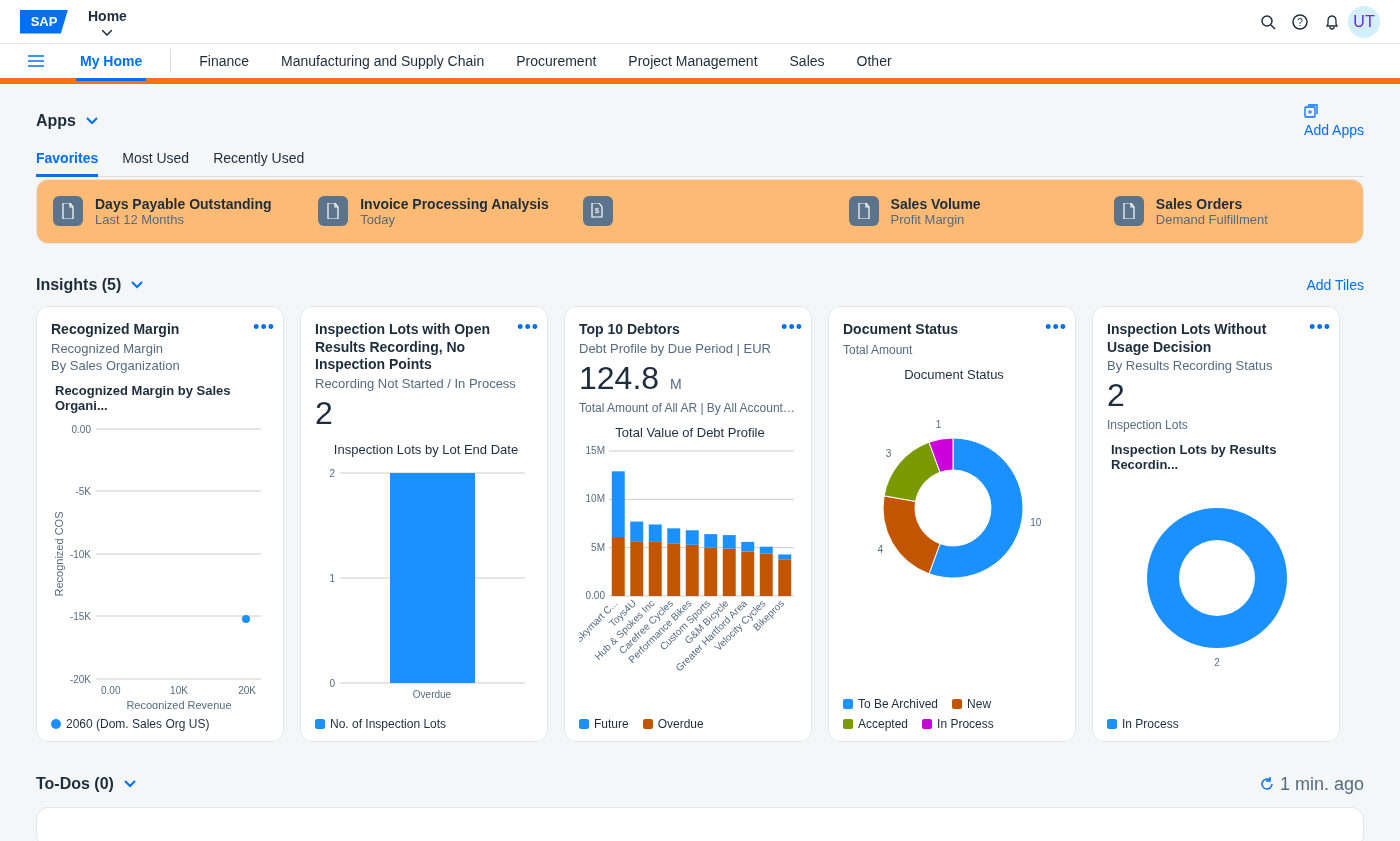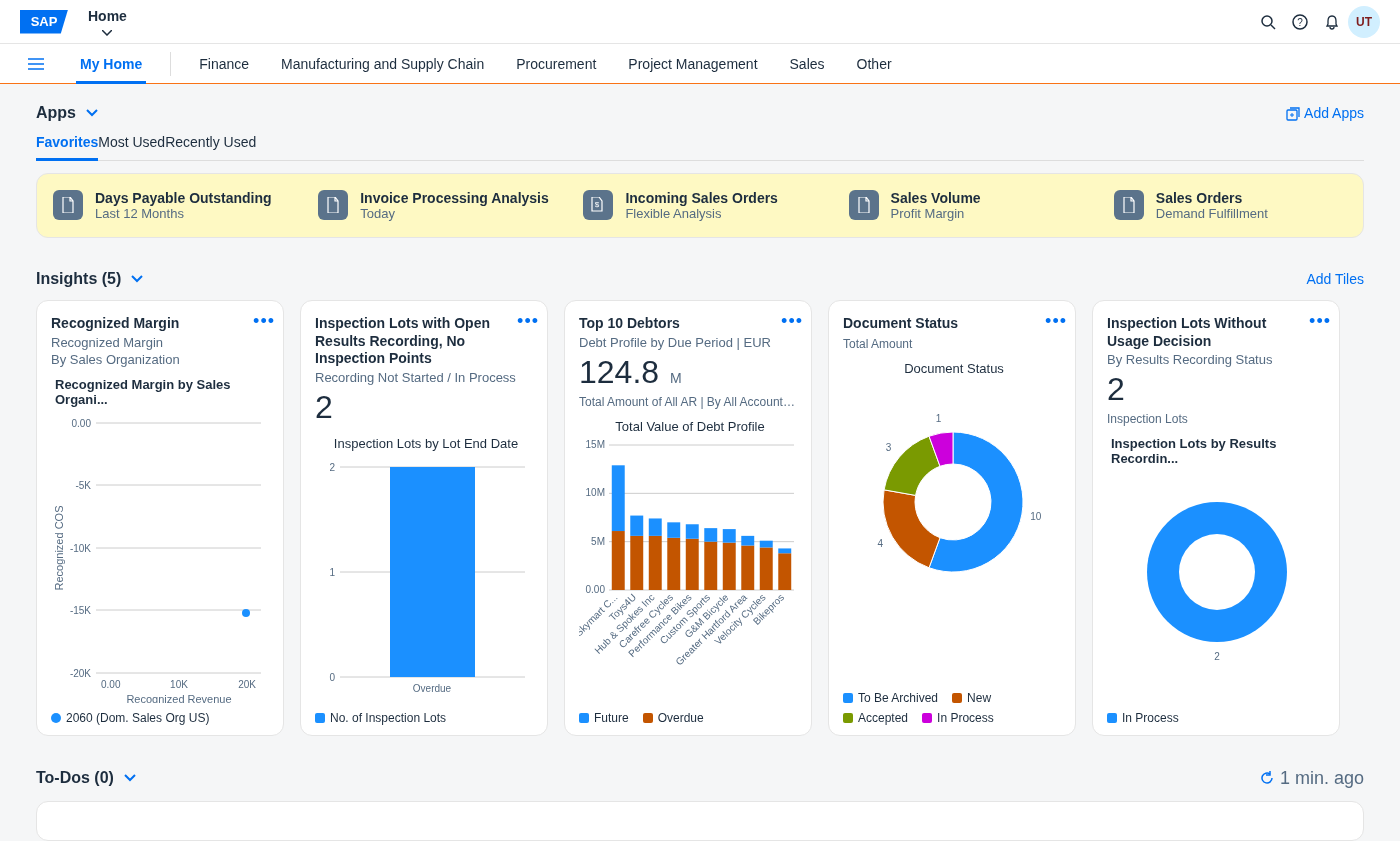--- a/index.html
+++ b/index.html
@@ -2,37 +2,37 @@
 <html><head>
 <meta charset="utf-8">
 <style>
 * { box-sizing: border-box; margin: 0; padding: 0; }
 body { font-family: -apple-system, BlinkMacSystemFont, "Segoe UI", Arial, sans-serif; background: #f5f6f7; color: #1d2d3e; width: 1400px; }
 .top-bar { background: #fff; height: 44px; display: flex; align-items: center; padding: 0 20px; border-bottom: 1px solid #e5e5e5; }
 .logo { width: 48px; height: 24px; background: linear-gradient(135deg, #0070f2 0%, #0070f2 100%); color: #fff; font-weight: bold; font-size: 13px; display: flex; align-items: center; justify-content: center; clip-path: polygon(0 0, 100% 0, 85% 100%, 0 100%); }
 .app-title { margin-left: 20px; font-size: 14px; font-weight: 600; display: flex; align-items: center; gap: 6px; cursor: pointer; flex-direction: column; }
 .top-bar .spacer { flex: 1; }
 .top-icon { width: 32px; height: 32px; display: flex; align-items: center; justify-content: center; cursor: pointer; border-radius: 50%; }
-.avatar { background: #d1efff; color: #7f1d1d; font-size: 12px; font-weight: 700; }
-.nav-bar { background: #fff; height: 40px; display: flex; align-items: center; padding: 0 20px; gap: 24px; border-bottom: 1px solid #f97316; font-size: 14px; }
+.avatar { background: #d1efff; color: #6d28d9; font-size: 16px; font-weight: 400; }
+.nav-bar { background: #fff; height: 40px; display: flex; align-items: center; padding: 0 20px; gap: 24px; border-bottom: 6px solid #f97316; font-size: 14px; }
 .menu-icon { width: 32px; height: 32px; display: flex; align-items: center; justify-content: center; cursor: pointer; }
 .nav-item { cursor: pointer; padding: 0 4px; height: 40px; display: flex; align-items: center; position: relative; }
 .nav-item.active { color: #0070f2; font-weight: 600; }
 .nav-item.active::after { content: ''; position: absolute; bottom: 0; left: 0; right: 0; height: 3px; background: #0070f2; }
 .nav-divider { width: 1px; height: 24px; background: #ddd; }
 .content { padding: 20px 36px; }
 .section-header { display: flex; align-items: center; margin-bottom: 12px; }
 .section-title { font-size: 16px; font-weight: 700; display: flex; align-items: center; gap: 10px; }
 .chevron-btn { color: #0070f2; cursor: pointer; }
-.section-action { margin-left: auto; color: #0070f2; font-size: 14px; cursor: pointer; display: flex; align-items: flex-end; gap: 4px; }
-.sub-tabs { display: flex; font-size: 14px; border-bottom: 1px solid #ddd; margin-bottom: 12px; text-align: right; }
+.section-action { margin-left: auto; color: #0070f2; font-size: 14px; cursor: pointer; display: flex; align-items: flex-start; gap: 4px; flex-direction: column; }
+.sub-tabs { display: flex; gap: 24px; font-size: 14px; border-bottom: 1px solid #ddd; margin-bottom: 2px; text-align: right; }
 .sub-tab { padding-bottom: 10px; cursor: pointer; position: relative; color: #1d2d3e; }
 .sub-tab.active { color: #0070f2; font-weight: 600; }
 .sub-tab.active::after { content: ''; position: absolute; bottom: -1px; left: 0; right: 0; height: 3px; background: #0070f2; }
-.apps-tile-row { background: #fef9c3; border: 1px solid #e5e5e5; border-radius: 12px; padding: 16px; display: flex; gap: 32px; margin-bottom: 32px; }
+.apps-tile-row { background: #fdba74; border: 1px solid #e5e5e5; border-radius: 12px; padding: 16px; display: flex; gap: 32px; margin-bottom: 32px; }
 .app-item { display: flex; gap: 12px; align-items: flex-start; cursor: pointer; flex: 1; }
 .app-icon { width: 30px; height: 30px; background: #5b738b; border-radius: 6px; display: flex; align-items: center; justify-content: center; color: #fff; }
 .app-item .label { font-size: 14px; font-weight: 600; }
 .app-item .sub { font-size: 13px; color: #556b82; }
 .cards-row { display: flex; gap: 16px; margin-bottom: 32px; }
 .card { background: #fff; border: 1px solid #e5e5e5; border-radius: 12px; padding: 14px 14px 10px 14px; width: 248px; position: relative; display: flex; flex-direction: column; }
 .card-title { font-size: 14px; font-weight: 700; line-height: 1.25; }
 .card-sub { font-size: 13px; color: #556b82; margin-top: 2px; }
 .card-menu { position: absolute; top: 10px; right: 8px; color: #0070f2; cursor: pointer; font-size: 18px; letter-spacing: 1px; }
 .big-num { font-size: 32px; font-weight: 400; margin-top: 4px; }
@@ -164,24 +164,20 @@
           <div class="label">Invoice Processing Analysis</div>
           <div class="sub">Today</div>
         </div>
     </div>
     <div class="app-item">
       <div class="app-icon">
           <svg width="16" height="16">
             <path d="M2 0 L9 0 L12 4 L12 14 L2 14 Z" stroke="#fff" fill="none" stroke-width="1.2"></path>
             <text x="7" y="10" font-size="8" fill="#fff" text-anchor="middle">$</text>
           </svg>
-        </div>
-      <div>
-          <div class="label">Incoming Sales Orders</div>
-          <div class="sub">Flexible Analysis</div>
         </div>
     </div>
     <div class="app-item">
       <div class="app-icon">
           <svg width="14" height="16">
             <path d="M2 0 L9 0 L12 4 L12 16 L2 16 Z M9 0 L9 4 L12 4" stroke="#fff" fill="none" stroke-width="1.2"></path>
           </svg>
         </div>
       <div>
           <div class="label">Sales Volume</div>

